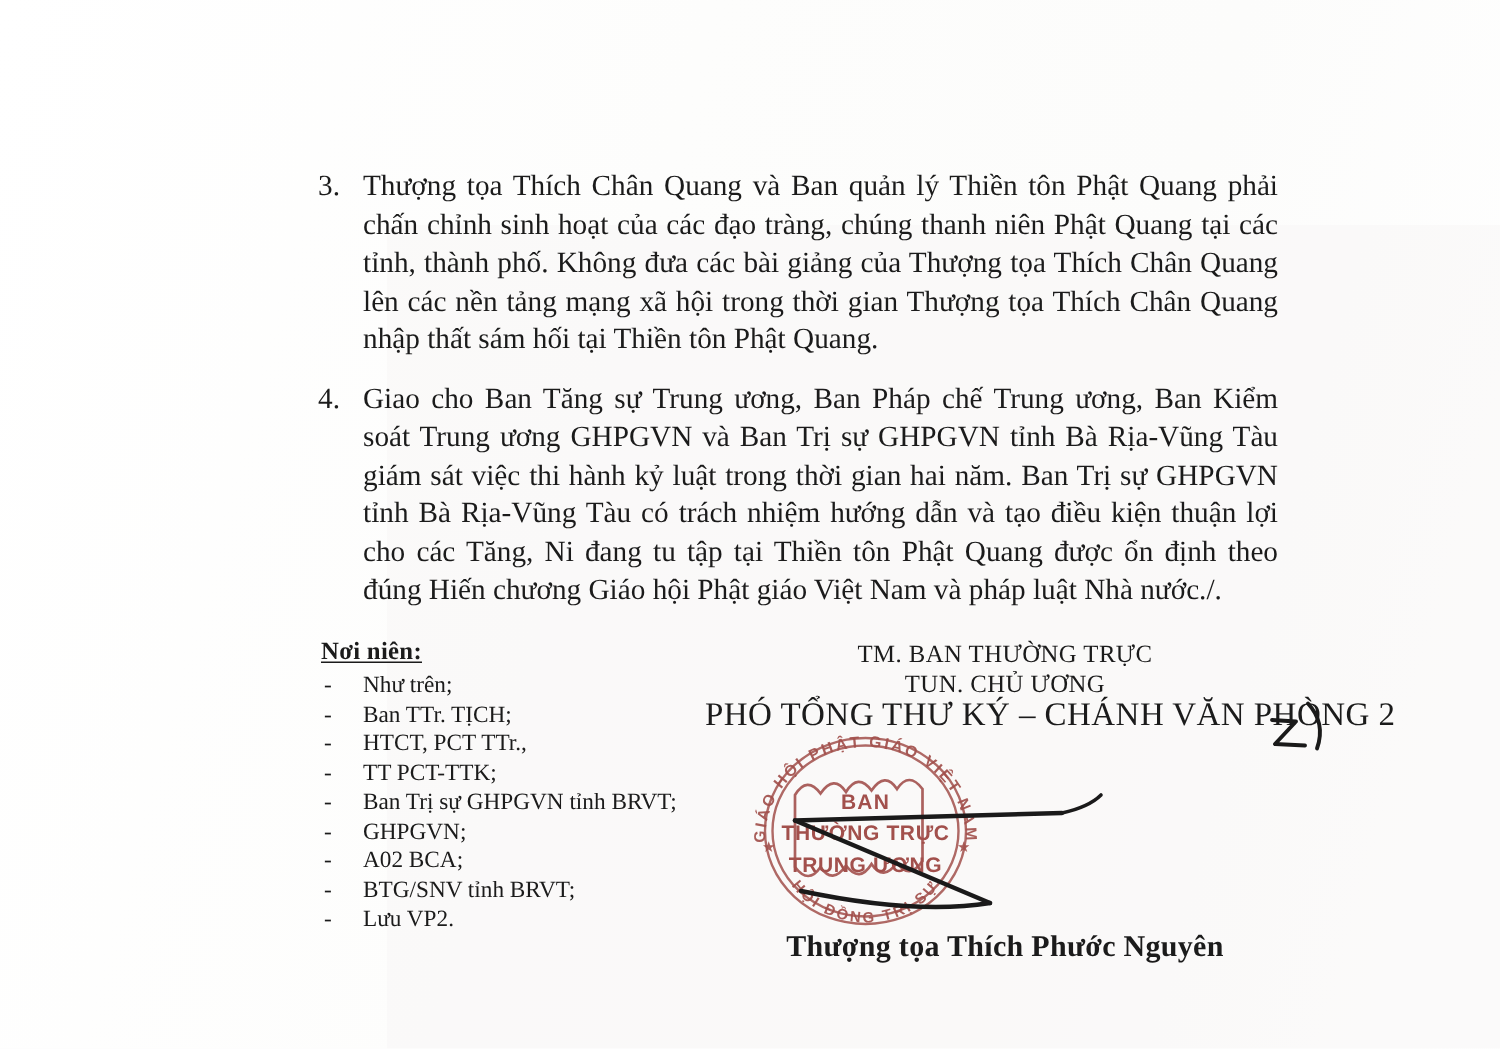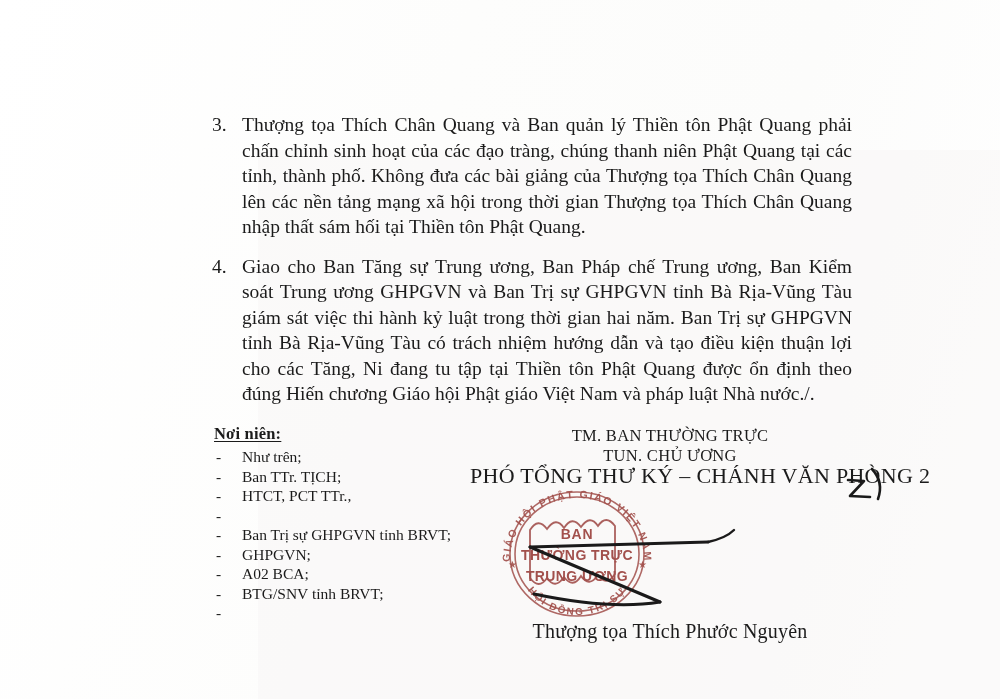--- a/index.html
+++ b/index.html
@@ -120,21 +120,21 @@
   #sig-line-2 { font-size: 16.5px; line-height: 20px; }
   #sig-line-3 { font-size: 22px; line-height: 20px; }
 
   #signer-name {
     position: absolute;
     left: 470px;
     top: 196px;
     width: 400px;
     text-align: center;
     font-size: 20px;
-    font-weight: normal;
+    font-weight: bold;
     letter-spacing: 0.2px;
     white-space: nowrap;
   }
 
   
   #seal {
     position: absolute;
     left: 492px;
     top: 58px;
     width: 170px;
@@ -185,39 +185,41 @@
       <div class="recipient-row">
         <span class="recipient-dash">-</span>
         <span class="recipient-text">Ban TTr. TỊCH;</span>
       </div>
       <div class="recipient-row">
         <span class="recipient-dash">-</span>
         <span class="recipient-text">HTCT, PCT TTr.,</span>
       </div>
       <div class="recipient-row">
         <span class="recipient-dash">-</span>
+        <span class="recipient-text">TT PCT-TTK;</span>
       </div>
       <div class="recipient-row">
         <span class="recipient-dash">-</span>
         <span class="recipient-text">Ban Trị sự GHPGVN tỉnh BRVT;</span>
       </div>
       <div class="recipient-row">
         <span class="recipient-dash">-</span>
         <span class="recipient-text">GHPGVN;</span>
       </div>
       <div class="recipient-row">
         <span class="recipient-dash">-</span>
         <span class="recipient-text">A02 BCA;</span>
       </div>
       <div class="recipient-row">
         <span class="recipient-dash">-</span>
         <span class="recipient-text">BTG/SNV tỉnh BRVT;</span>
       </div>
       <div class="recipient-row">
         <span class="recipient-dash">-</span>
+        <span class="recipient-text">Lưu VP2.</span>
       </div>
     </div>
 
     <div id="signature-block">
       <div class="sig-line" id="sig-line-1">TM. BAN THƯỜNG TRỰC</div>
       <div class="sig-line" id="sig-line-2">TUN. CHỦ ƯƠNG</div>
       <div class="sig-line" id="sig-line-3">PHÓ TỔNG THƯ KÝ – CHÁNH VĂN PHÒNG 2</div>
     </div>
 
     <svg id="seal" viewBox="0 0 170 140">

